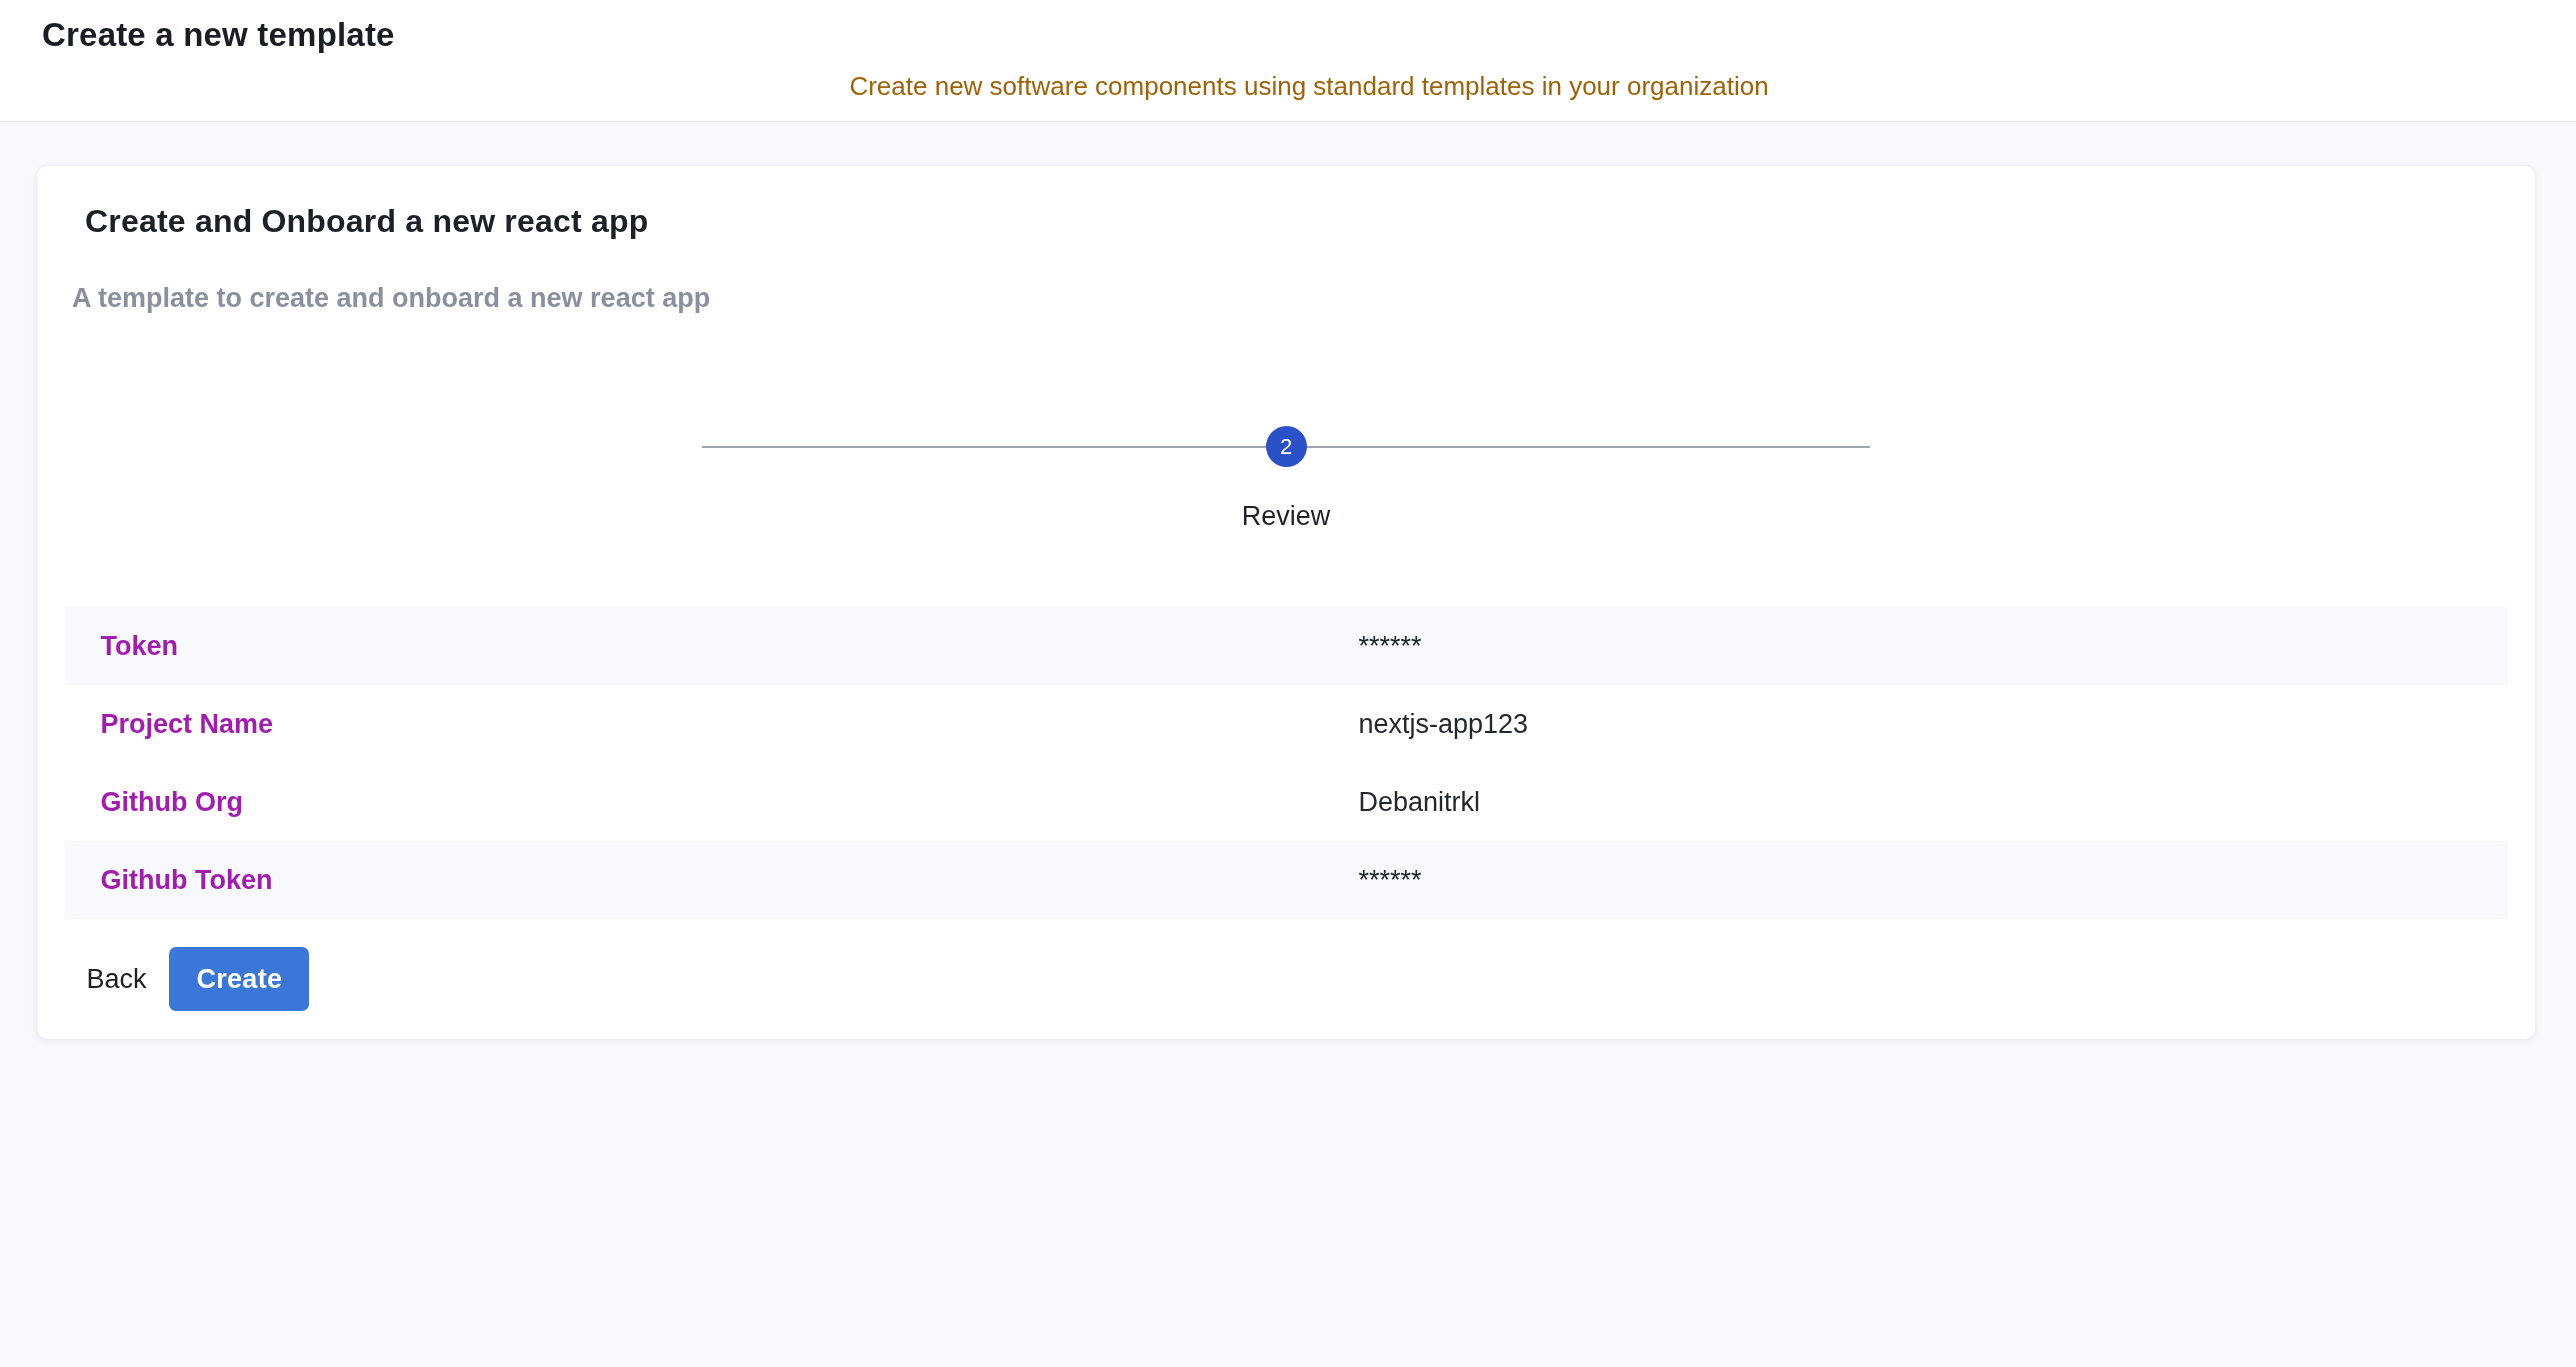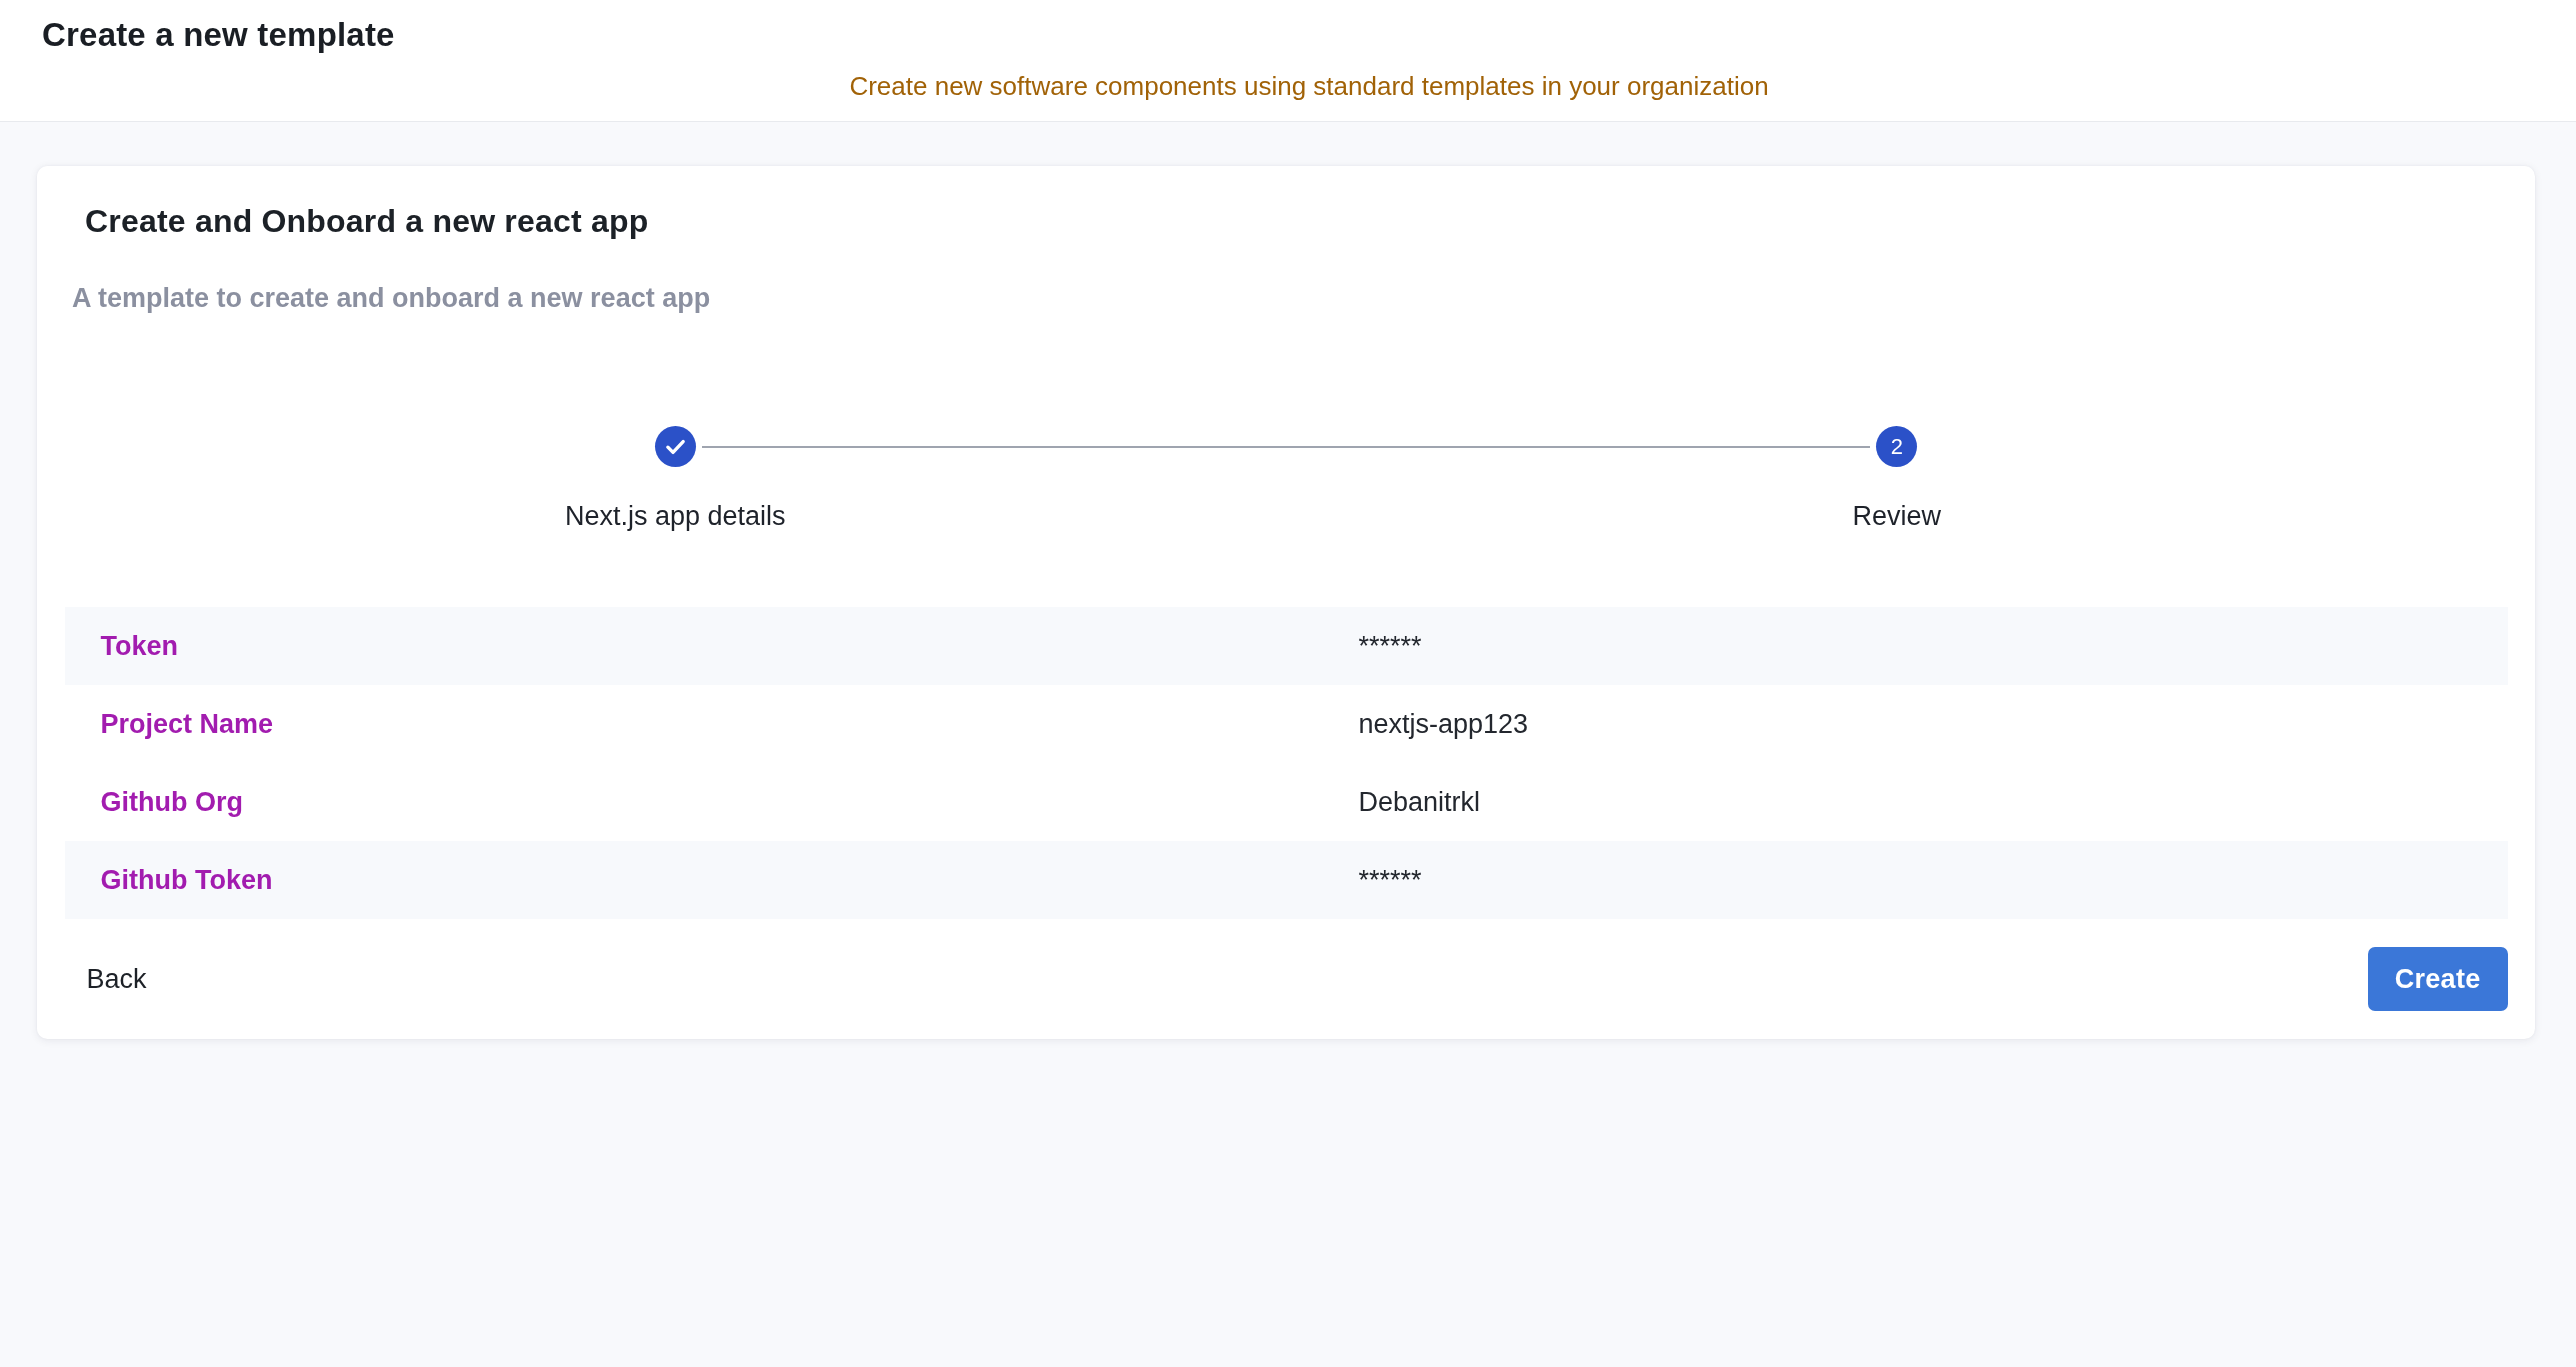--- a/index.html
+++ b/index.html
@@ -130,21 +130,21 @@
     padding-left: 35px;
     font-size: 27px;
     font-weight: 400;
     color: #23272e;
   }
 
   
   .actions {
     margin: 28px 27.5px 0 27.5px;
     display: flex;
-    justify-content: space-between;
+    justify-content: flex-start;
     align-items: center;
   }
   .back-btn {
     font-family: "Liberation Sans", sans-serif;
     font-size: 27px;
     font-weight: 500;
     color: #1d2127;
     background: transparent;
     border: none;
     height: 64px;
@@ -180,30 +180,20 @@
 
   <main class="content-area">
     <section class="card">
 
       <h2 class="card-title">Create and Onboard a new react app</h2>
       <div class="card-subtitle">A template to create and onboard a new react app</div>
 
       <div class="stepper">
         <div class="stepper-connector"></div>
 
-        <div class="step">
-          <div class="step-circle">
-            <span style="display:flex">
-              <svg viewBox="0 0 24 24" fill="none">
-                <path d="M5.2 12.6 L9.8 17.2 L18.8 7.6" stroke="#ffffff" stroke-width="3" stroke-linecap="round" stroke-linejoin="round"></path>
-              </svg>
-            </span>
-          </div>
-          <div class="step-label">Next.js app details</div>
-        </div>
 
         <div class="step">
           <div class="step-circle">
             <span class="step-number">2</span>
           </div>
           <div class="step-label">Review</div>
         </div>
       </div>
 
       <div class="review-table" id="review-table">

